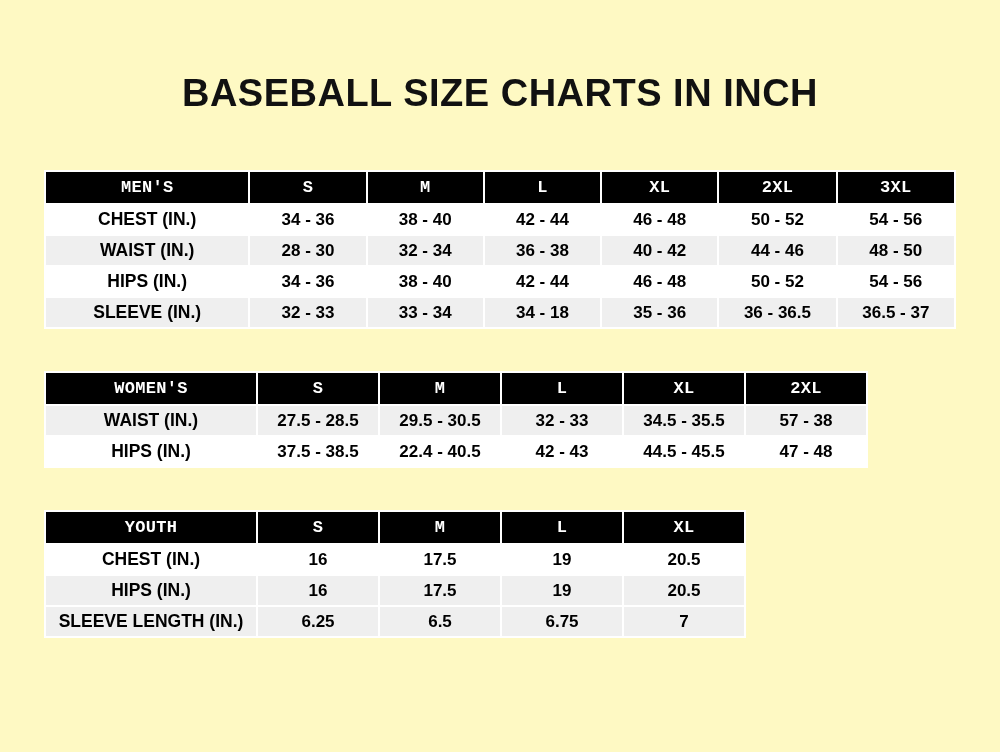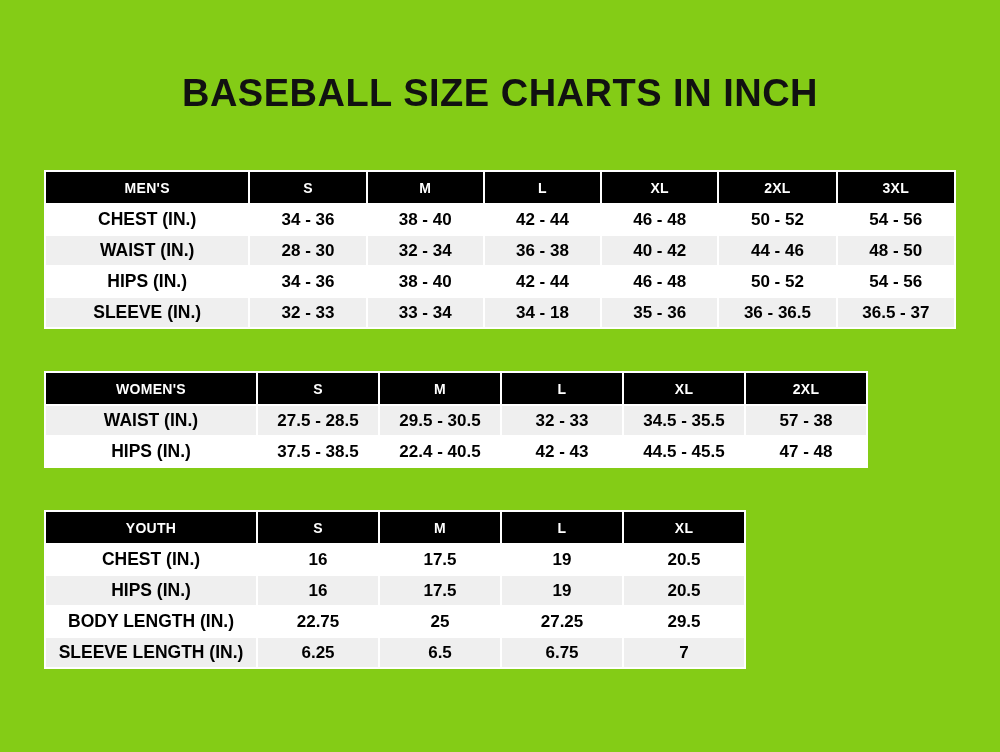--- a/index.html
+++ b/index.html
@@ -12,21 +12,21 @@
     height: 752px;
     font-family: "Liberation Sans", sans-serif;
     color: #000000;
     position: relative;
     overflow: hidden;
   }
   .page {
     width: 1000px;
     height: 752px;
     position: relative;
-    background: #84cc16;
+    background: #fef9c3;
   }
   .title {
     text-align: center;
     font-size: 38px;
     font-weight: bold;
     letter-spacing: 0.5px;
     color: #111111;
     padding-top: 72px;
     margin: 0;
   }
@@ -49,23 +49,24 @@
     font-size: 17px;
     height: 31px;
     padding: 0 4px;
     box-sizing: border-box;
     white-space: nowrap;
   }
   
   table.size-table thead th {
     background: #000000;
     color: #ffffff;
-    font-size: 14px;
+    font-size: 17px;
     height: 33px;
     letter-spacing: 0.3px;
+    font-family: Liberation Mono, monospace;
   }
   table.size-table thead th.rowlabel-head {
     text-align: center;
   }
   
   table.size-table tbody tr.odd td {
     background: #ffffff;
   }
   table.size-table tbody tr.even td {
     background: #efefef;
@@ -226,27 +227,20 @@
             <td>19</td>
             <td>20.5</td>
           </tr>
           <tr class="even">
             <td class="rowlabel">HIPS (IN.)</td>
             <td>16</td>
             <td>17.5</td>
             <td>19</td>
             <td>20.5</td>
           </tr>
-          <tr class="odd">
-            <td class="rowlabel">BODY LENGTH (IN.)</td>
-            <td>22.75</td>
-            <td>25</td>
-            <td>27.25</td>
-            <td>29.5</td>
-          </tr>
           <tr class="even">
             <td class="rowlabel">SLEEVE LENGTH (IN.)</td>
             <td>6.25</td>
             <td>6.5</td>
             <td>6.75</td>
             <td>7</td>
           </tr>
         </tbody>
       </table>
     </div>

